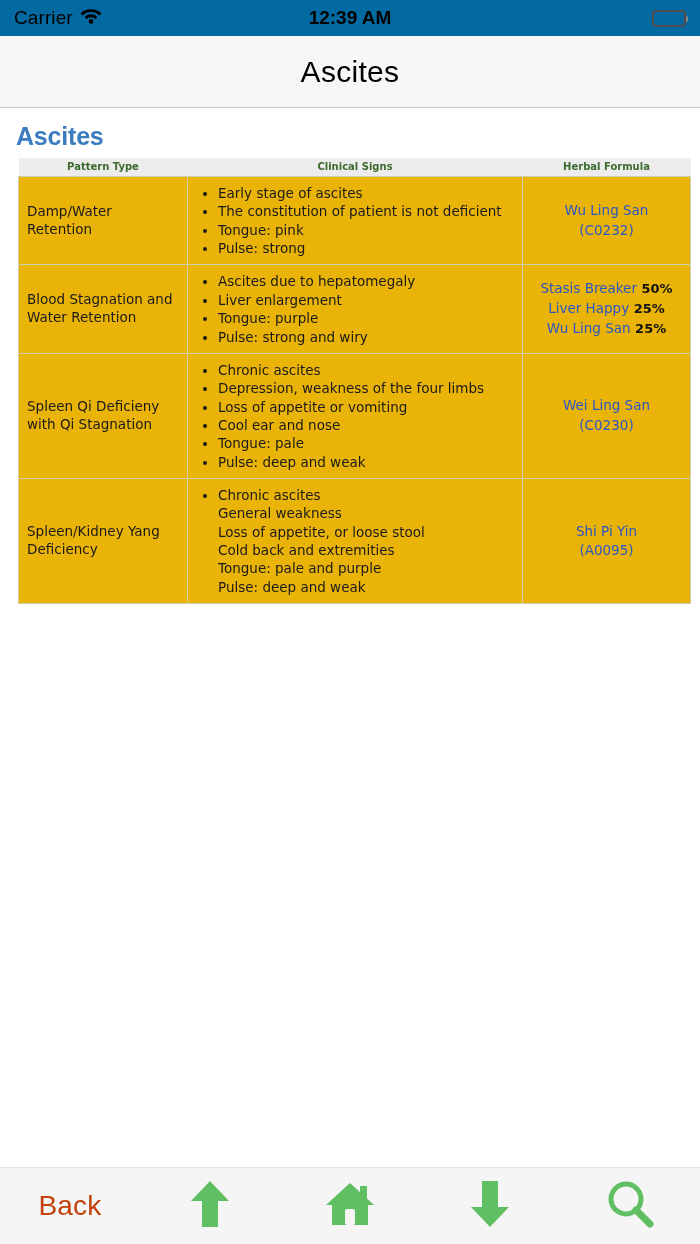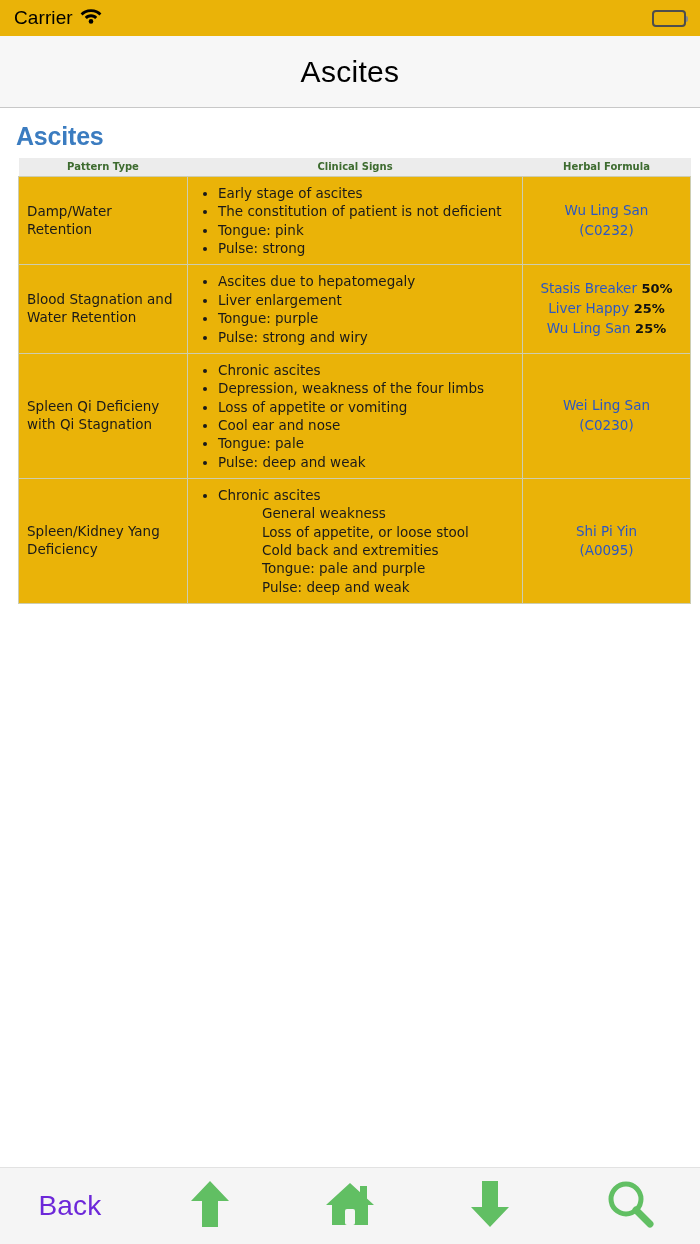--- a/index.html
+++ b/index.html
@@ -12,21 +12,21 @@
     height: 1244px;
     background: #ffffff;
     font-family: "DejaVu Sans", sans-serif;
     overflow: hidden;
     position: relative;
   }
 
   
   #status-bar {
     height: 36px;
-    background: #eab308;
+    background: #0369a1;
     display: flex;
     align-items: center;
     justify-content: space-between;
     padding: 0 14px 0 14px;
     box-sizing: border-box;
     font-size: 19px;
     color: #000;
     font-family: "Liberation Sans", sans-serif;
   }
   #status-left {
@@ -161,21 +161,20 @@
     padding-left: 26px;
     list-style: disc;
   }
   ul.signs li {
     line-height: 1.36;
     padding: 0;
     margin: 0;
   }
   ul.signs li.no-bullet {
     list-style: none;
-    margin-left: 44px;
   }
 
   a.formula-link {
     color: #2b57c4;
     text-decoration: none;
     text-align: right;
   }
   .formula-line { white-space: nowrap; }
   .formula-pct {
     color: #111;
@@ -194,40 +193,41 @@
     align-items: center;
   }
   .tb-item {
     flex: 1 1 0;
     display: flex;
     align-items: center;
     justify-content: center;
     height: 100%;
   }
   .tb-label {
-    color: #6d28d9;
+    color: #c2410c;
     font-family: "Liberation Sans", sans-serif;
     font-size: 28px;
     letter-spacing: .2px;
   }
 </style>
 </head>
 <body>
 
 <div id="status-bar">
   <div id="status-left">
     <span class="carrier-label">Carrier</span>
     <span class="wifi-icon">
       <svg width="22" height="17" viewBox="0 0 22 17">
         <path d="M11 2.2 C6.4 2.2 2.6 4.2 0.6 6.4 L2.6 8.6 C4.2 6.8 7.2 5.1 11 5.1 C14.8 5.1 17.8 6.8 19.4 8.6 L21.4 6.4 C19.4 4.2 15.6 2.2 11 2.2 Z" fill="#000"></path>
         <path d="M11 7.3 C8.3 7.3 6.1 8.5 4.8 9.9 L6.8 12.1 C7.7 11.1 9.2 10.2 11 10.2 C12.8 10.2 14.3 11.1 15.2 12.1 L17.2 9.9 C15.9 8.5 13.7 7.3 11 7.3 Z" fill="#000"></path>
         <circle cx="11" cy="14.4" r="2.3" fill="#000"></circle>
       </svg>
     </span>
   </div>
+  <div id="status-center">12:39 AM</div>
   <div id="status-right">
     <span class="battery">
       <span class="battery-fill"></span>
       <span class="battery-cap"></span>
     </span>
   </div>
 </div>
 
 <div id="nav-bar">
   <div id="nav-title">Ascites</div>

